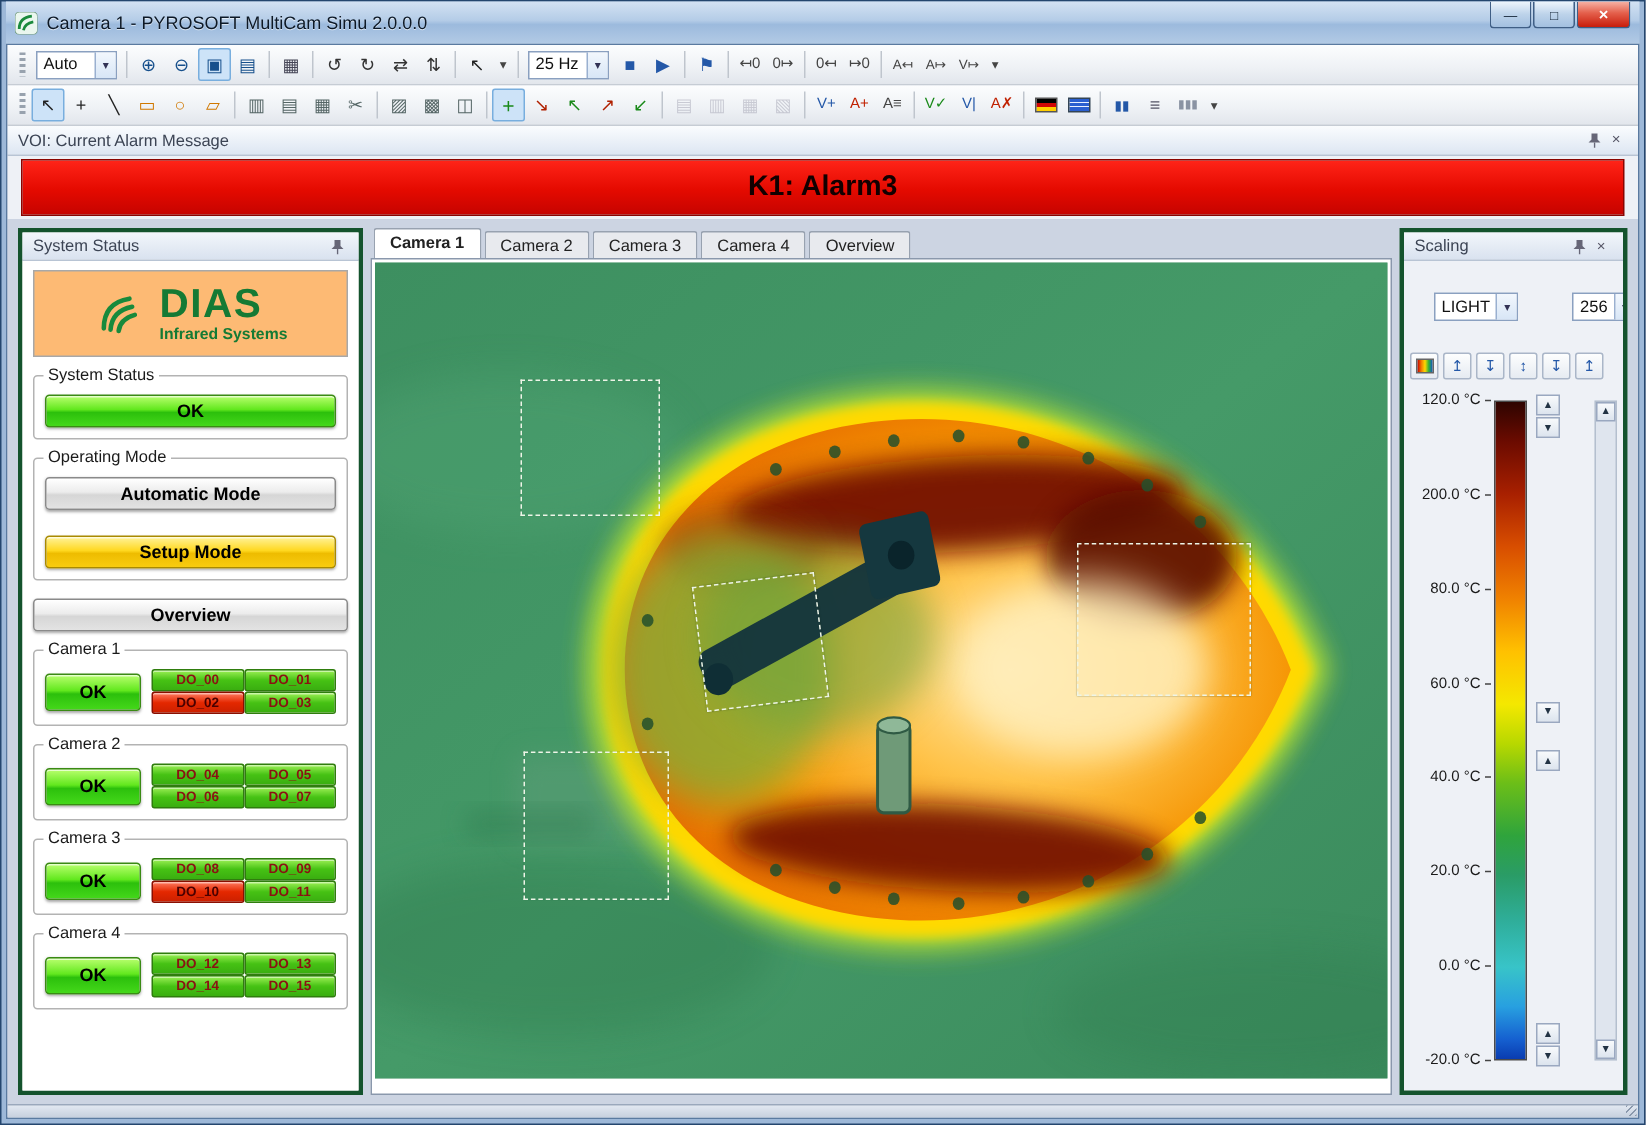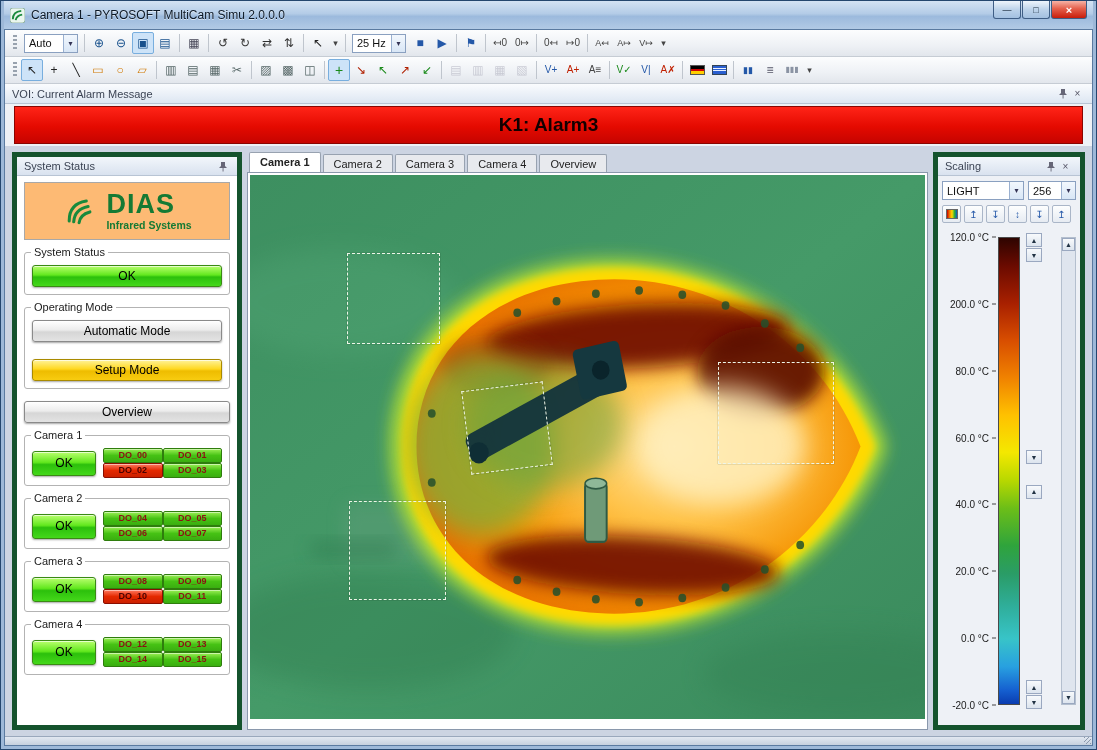--- a/index.html
+++ b/index.html
@@ -34,32 +34,32 @@
   
   .panel-header{height:20px;display:flex;align-items:center;padding:0 7px;font-size:11px;color:#3c4454;
     background:linear-gradient(#fafcfe,#dde6f2);border-bottom:1px solid #b8c4d4}
   .ph-title{flex:1}
   .ph-btn{width:15px;height:15px;display:flex;align-items:center;justify-content:center;font-size:10px;color:#556;border:1px solid transparent}
   .alarm-wrap{padding:2px 9px;background:#eef1f6}
   .alarm{height:38px;background:linear-gradient(#ff2418,#e40a00 55%,#c60400);border:1px solid #8a0400;
     display:flex;align-items:center;justify-content:center;font-size:19px;font-weight:bold;color:#120000}
   
   .workspace{flex:1;display:flex;gap:5px;padding:6px 7px;background:#ccd4e2;min-height:0}
-  .panel{display:flex;flex-direction:column;border:5px solid #14532d;background:#fff;min-height:0}
+  .panel{display:flex;flex-direction:column;border:3px solid #14532d;background:#fff;min-height:0}
   .panel .panel-header{height:19px;background:linear-gradient(#f2f6fb,#d9e2ef)}
   .left-panel{width:230px}
   .right-panel{width:152px;background:#eef1f6}
   .panel-body{flex:1;padding:6px 7px;overflow:hidden}
   
   .logo-box{border:1px solid #a8a8a8;height:58px;display:flex;align-items:center;justify-content:center;gap:8px;background:#fdba74}
   .logo-name{font-size:27px;font-weight:bold;color:#157a34;letter-spacing:1px;line-height:1}
   .logo-sub{font-size:10.5px;font-weight:bold;color:#157a34;text-align:right;margin-top:1px}
   .group{border:1px solid #b3b3b3;border-radius:3px;position:relative;padding:12px 7px 7px;margin-top:12px;background:#fff}
   .glabel{position:absolute;top:-7px;left:6px;background:#fff;padding:0 3px;font-size:11px;color:#1a1a1a}
-  .btn{display:block;width:100%;height:22px;border-radius:3px;font-size:12px;font-weight:normal;color:#000;border:1px solid #777;
+  .btn{display:block;width:100%;height:22px;border-radius:3px;font-size:12px;font-weight:bold;color:#000;border:1px solid #777;
     box-shadow:0 1px 2px rgba(0,0,0,.35),inset 0 1px 0 rgba(255,255,255,.65)}
   .btn.green{background:linear-gradient(#b9ff6e,#62e81e 45%,#2cc00c 55%,#44d81a);border-color:#3a8a14}
   .btn.silver{background:linear-gradient(#ffffff,#ececec 45%,#d6d6d6 55%,#e3e3e3);border-color:#8a8a8a}
   .btn.yellow{background:linear-gradient(#fff39a,#ffd820 45%,#eebc00 55%,#f8cc10);border-color:#a98a00}
   .btn.standalone{margin-top:12px}
   .opmode .btn + .btn{margin-top:17px}
   .cam-row{display:flex;gap:7px;align-items:center}
   .cam-ok{width:64px;height:25px;flex:none}
   .do-grid{flex:1;display:grid;grid-template-columns:1fr 1fr;gap:0}
   .do-btn{height:15px;border-radius:2px;font-size:9px;font-weight:bold;line-height:1;padding:0;
@@ -71,21 +71,21 @@
   .tabbar{height:20px;display:flex;align-items:flex-end;padding-left:2px}
   .tab{padding:3px 10px 2px;font-size:11px;border:1px solid #98a2b0;border-bottom:none;background:#e8eaee;margin-right:2px;border-radius:2px 2px 0 0;color:#222;height:18px}
   .tab.active{background:#fff;font-weight:bold;height:20px;position:relative;z-index:2}
   .view-wrap{flex:1;background:#fff;border:1px solid #8a98ac;padding:2px 2px 10px;display:flex;min-height:0}
   .thermal{position:relative;flex:1;overflow:hidden;background:#3d8f60}
   .thermal svg{position:absolute;inset:0;width:100%;height:100%}
   #rois{position:absolute;inset:0}
   .roi{position:absolute;border:1px dashed #eef5e8;box-shadow:0 0 1px rgba(20,40,20,.5)}
   
   .combo-row{display:flex;gap:4px}
-  .combo-row .combo{margin:0}
+  .combo-row .combo{margin:16px}
   .combo.palette-combo{flex:1}
   .combo.levels-combo{width:48px}
   .stool-row{display:flex;gap:3px;margin-top:5px}
   .stool{width:19px;height:18px;border:1px solid #aab6c8;background:linear-gradient(#fdfefe,#e6ebf2);border-radius:2px;display:flex;align-items:center;justify-content:center;font-size:10px;color:#2458a8}
   .palette{width:12px;height:10px;border:1px solid #666;background:linear-gradient(90deg,#c80000,#f07800,#ffd800,#35b035,#0a56c8)}
   .scale-area{position:relative;flex:1;margin-top:6px}
   .scale-labels{position:absolute;left:0;top:8px;bottom:16px;width:54px}
   .scale-label{position:absolute;right:0;transform:translateY(-50%);font-size:10px;color:#1a1a1a;display:flex;align-items:center;justify-content:flex-end;gap:3px;white-space:nowrap;width:100%}
   .tick{width:4px;height:1px;background:#444}
   #colorbar{position:absolute;left:56px;top:8px;bottom:16px;width:22px;border:1px solid #4a4a4a}

